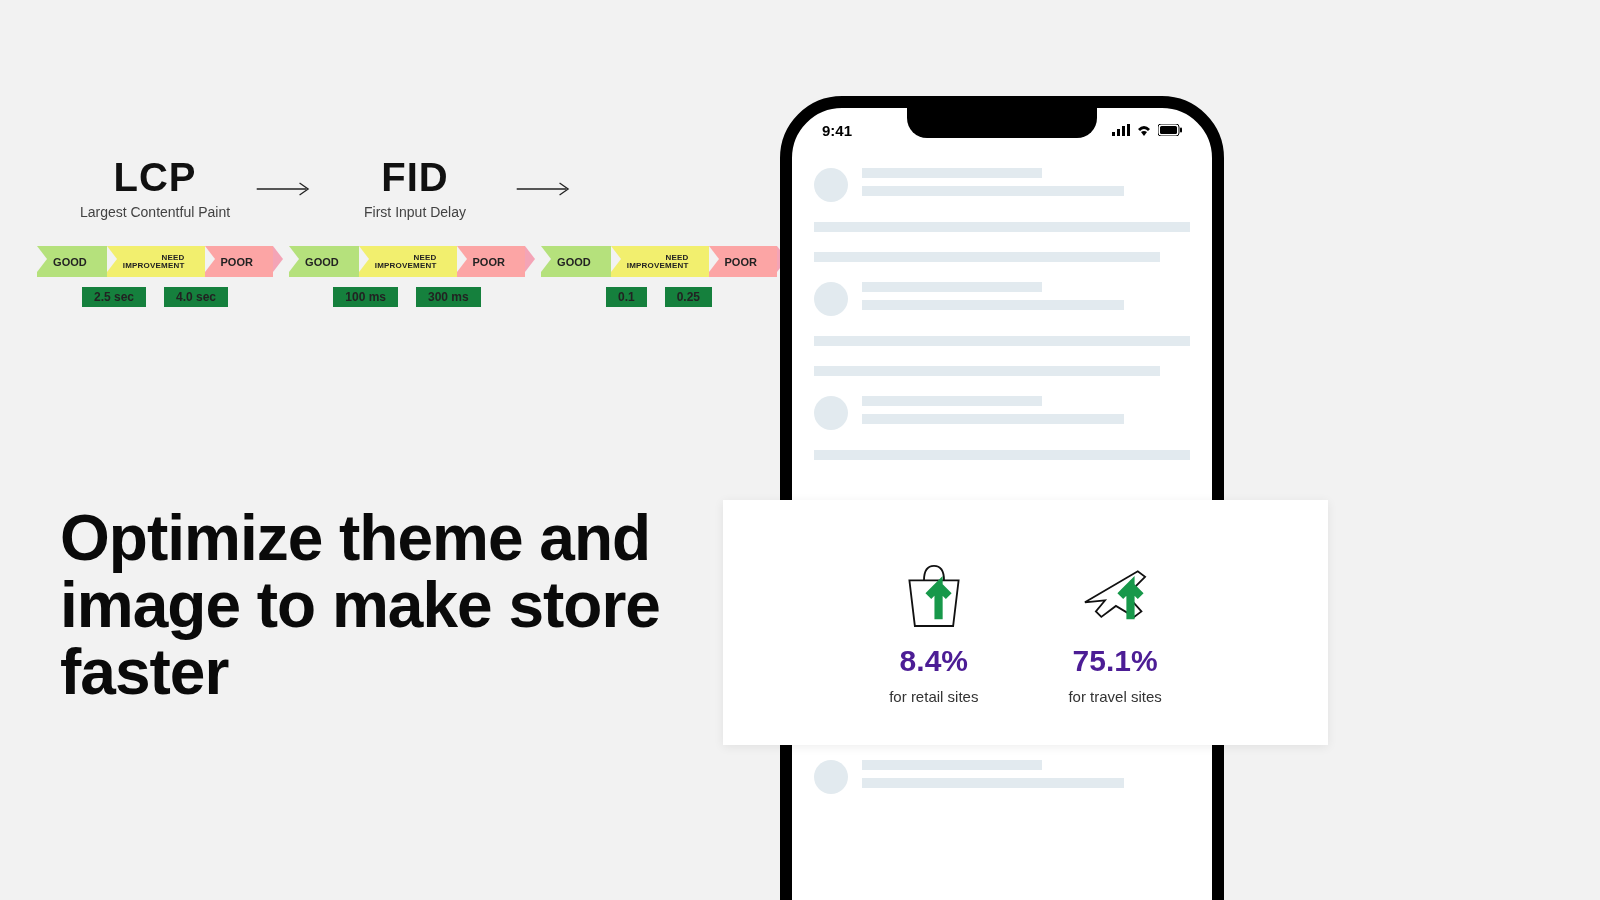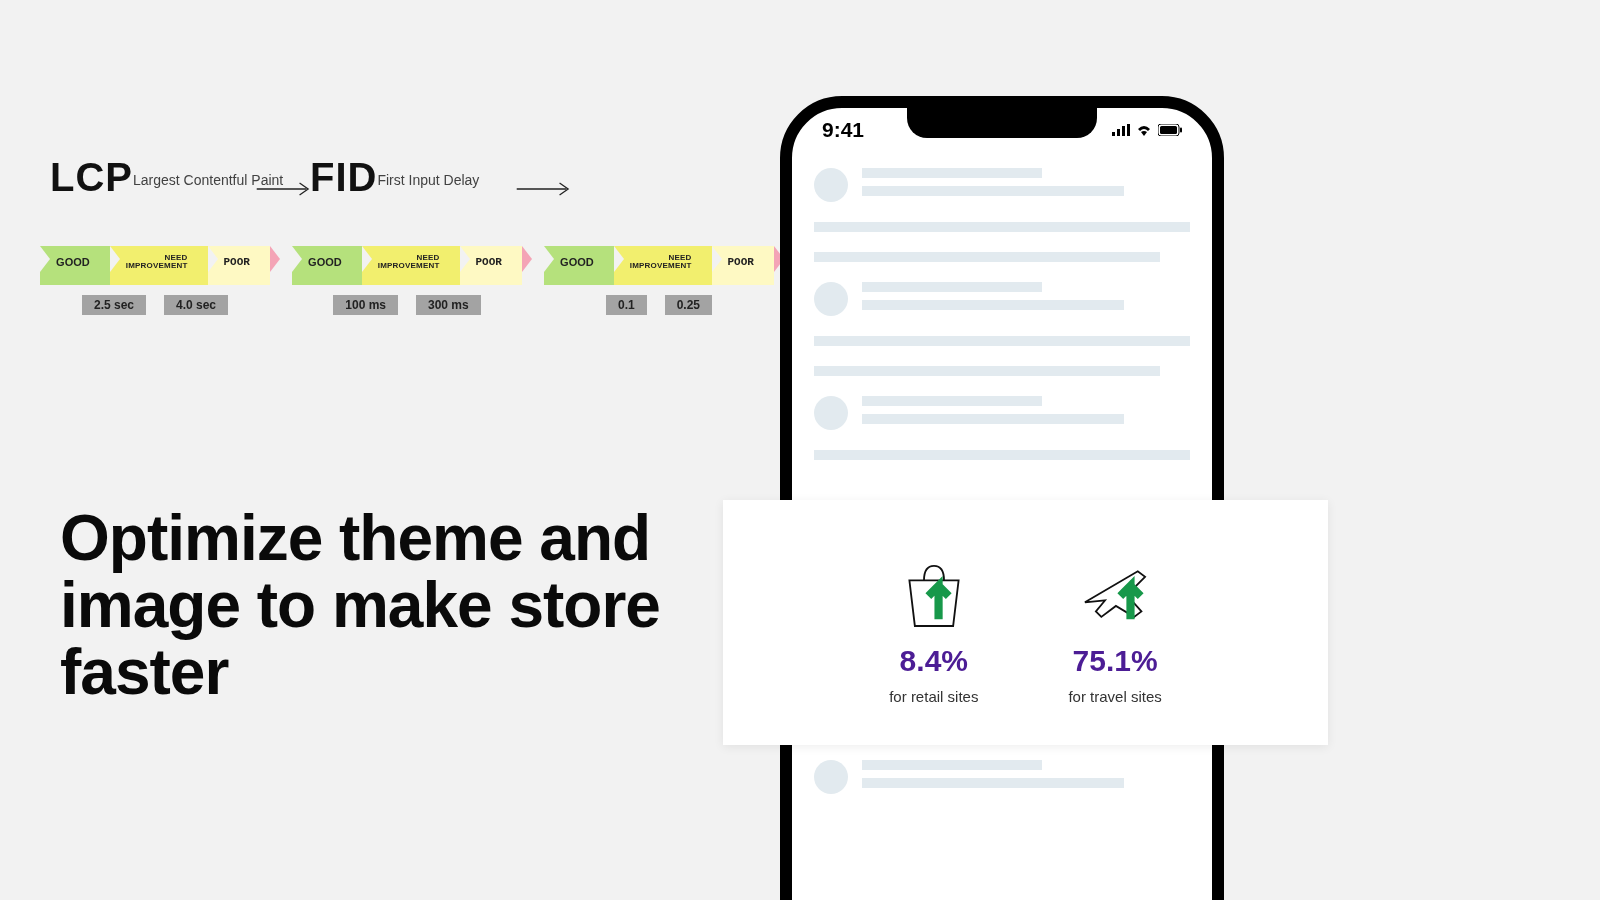--- a/index.html
+++ b/index.html
@@ -1,50 +1,50 @@
 <!DOCTYPE html>
 <html><head>
 <meta charset="utf-8">
 <style>
   html,body{margin:0;padding:0;background:#f2f2f2;font-family:Helvetica,Arial,sans-serif;}
   .stage{position:relative;width:1600px;height:900px;background:#f2f2f2;overflow:hidden;}
 
   
   .cwv{position:absolute;left:50px;top:155px;display:flex;align-items:flex-start;}
-  .metric{display:flex;flex-direction:row;align-items:center;width:210px;}
+  .metric{display:flex;flex-direction:column;align-items:center;width:210px;}
   .metric .abbr{font-size:40px;font-weight:700;letter-spacing:1px;color:#111;}
   .metric .full{font-size:14px;color:#424242;margin-top:4px;white-space:nowrap;}
   .arrow{display:flex;align-items:center;justify-content:center;width:60px;height:60px;margin:0 -5px;color:#222;margin-top:4px;}
   .arrow svg{width:60px;height:20px;}
 
   .thresholds{position:absolute;left:50px;top:246px;display:flex;gap:42px;}
   .thr{display:flex;flex-direction:column;align-items:center;width:210px;}
   .bands{display:flex;align-items:center;}
   .chev{
     height:31px;display:flex;align-items:center;justify-content:center;
     font-size:11px;font-weight:700;color:#222;
-    padding:0 20px 8px 16px;
+    padding:0 20px 0 16px;
     position:relative;
   }
   .chev.small{font-size:8px;font-weight:700;letter-spacing:.2px;line-height:8px;text-align:right;}
   .chev::before{content:"";position:absolute;left:0;top:0;border-style:solid;border-width:13px 0 13px 10px;border-color:transparent transparent transparent #f2f2f2;}
   .chev::after{content:"";position:absolute;right:-10px;top:0;border-style:solid;border-width:13px 0 13px 10px;}
   .chev.good{background:#b5e17c;} .chev.good::after{border-color:transparent transparent transparent #b5e17c;}
   .chev.need{background:#f2ef6e;} .chev.need::after{border-color:transparent transparent transparent #f2ef6e;}
-  .chev.poor{background:#fef9c3;font-family:Liberation Mono, monospace;} .chev.poor::after{border-color:transparent transparent transparent #f4a4b6;}
+  .chev.poor{background:#fca5a5;} .chev.poor::after{border-color:transparent transparent transparent #f4a4b6;}
   .vals{display:flex;gap:18px;margin-top:10px;}
-  .vals span{background:#a3a3a3;padding:3px 12px;font-size:12px;font-weight:600;color:#222;}
+  .vals span{background:#15803d;padding:3px 12px;font-size:12px;font-weight:600;color:#222;}
 
   
   .headline{position:absolute;left:60px;top:505px;width:660px;font-size:64px;font-weight:900;color:#0a0a0a;line-height:1.05;letter-spacing:-1px;}
 
   
   .phone{position:absolute;left:780px;top:96px;width:444px;height:900px;border:12px solid #000;border-radius:62px;background:#fff;overflow:hidden;box-sizing:border-box;}
   .notch{position:absolute;top:-2px;left:50%;transform:translateX(-50%);width:190px;height:32px;background:#000;border-radius:0 0 20px 20px;}
-  .statusbar{position:absolute;top:2px;left:0;right:0;height:40px;display:flex;align-items:center;justify-content:space-between;padding:0 30px;font-size:21px;font-weight:600;color:#000;}
+  .statusbar{position:absolute;top:2px;left:0;right:0;height:40px;display:flex;align-items:center;justify-content:space-between;padding:0 30px;font-size:15px;font-weight:600;color:#000;}
   .sb-icons{display:flex;align-items:center;gap:6px;}
   .sb-icons svg{display:block;}
   .skeleton{position:absolute;top:60px;left:22px;right:22px;display:flex;flex-direction:column;gap:20px;}
   .srow{display:flex;gap:14px;align-items:flex-start;}
   .sav{width:34px;height:34px;border-radius:50%;background:#e2eaef;flex:none;}
   .slines{flex:1;display:flex;flex-direction:column;gap:8px;}
   .sline{height:10px;background:#e2eaef;}
   .slong{height:10px;background:#e2eaef;width:100%;}
 
   

